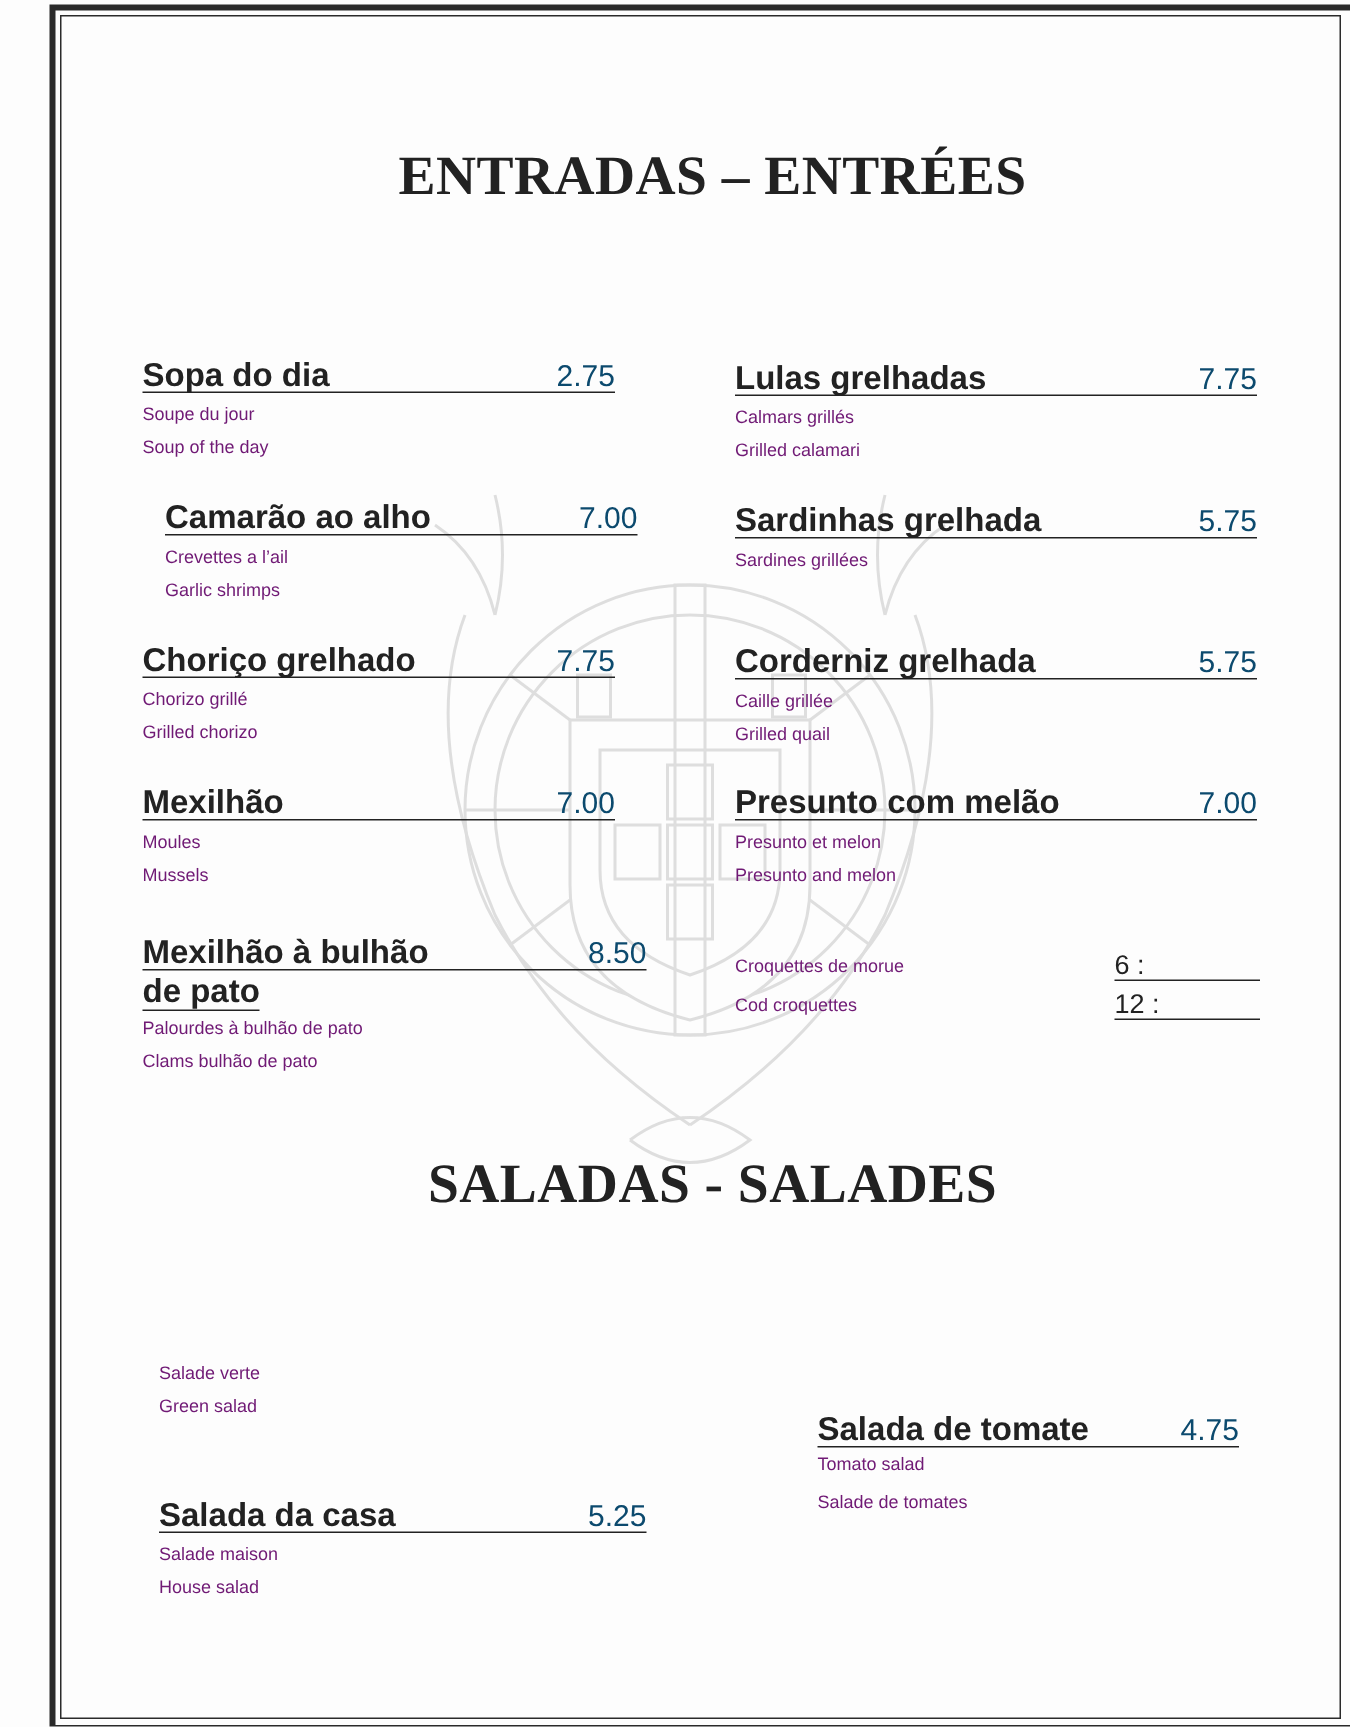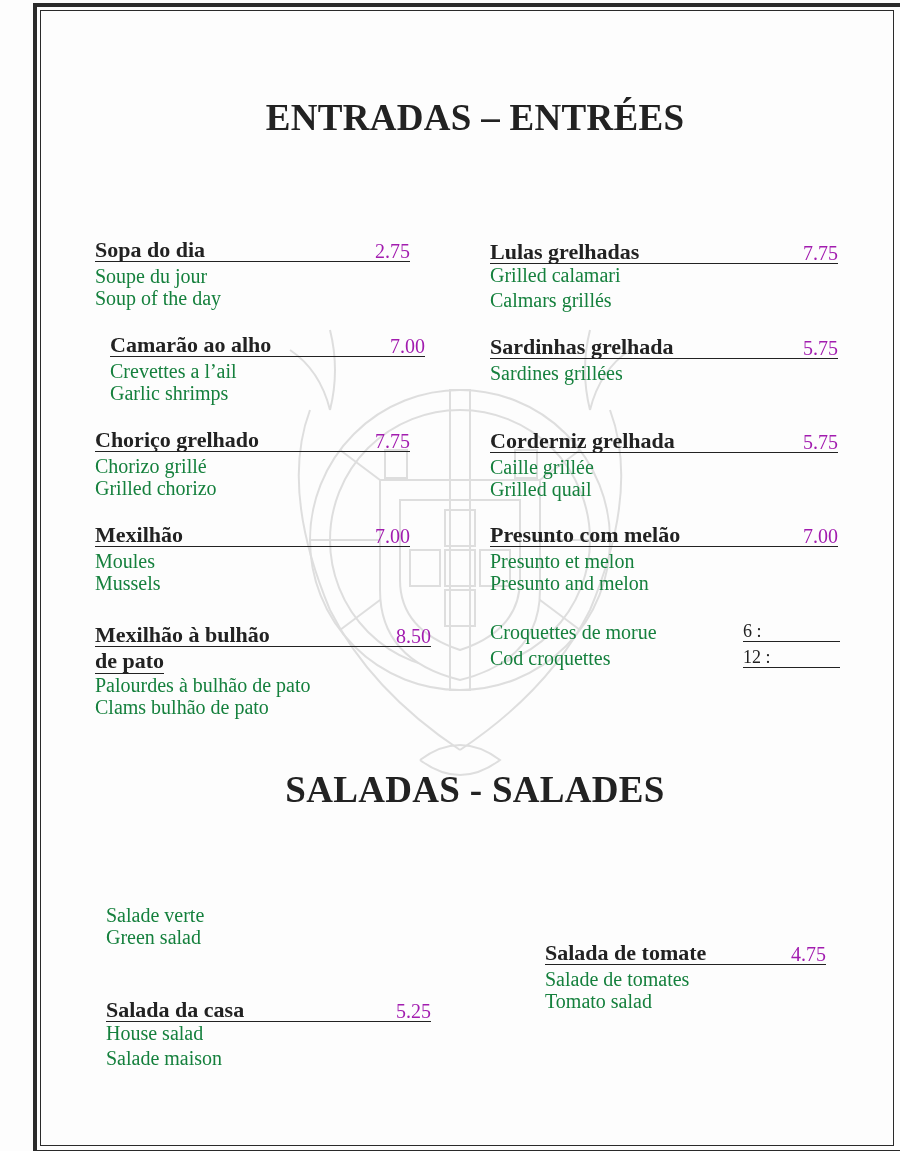--- a/index.html
+++ b/index.html
@@ -19,39 +19,39 @@
     position: absolute; left: 40px; top: 10px; width: 854px; height: 1136px;
     border: 1.5px solid #2a2a2a; box-sizing: border-box;
   }
   .watermark { position: absolute; left: 250px; top: 290px; width: 420px; height: 500px; opacity: 0.18; }
 
   .h1 {
     position: absolute; left: 0; width: 950px; text-align: center;
     font-family: "Liberation Serif", serif; font-weight: bold;
     font-size: 37px; color: #222; letter-spacing: 0.3px;
   }
-  .item { position: absolute; font-family: Liberation Serif, serif; }
+  .item { position: absolute; font-family: Liberation Sans, sans-serif; }
   .item-head {
     position: relative; height: 26px;
     border-bottom: 1.5px solid #222;
   }
   .item-name {
     position: absolute; left: 0; bottom: -2px;
     font-size: 22px; font-weight: bold; color: #222; white-space: nowrap;
     background: transparent;
   }
   .item-price {
     position: absolute; right: 0; bottom: -2px;
-    font-size: 20px; color: #a21caf;
+    font-size: 20px; color: #0c4a6e;
   }
   .item-name2 {
     display: inline-block; font-size: 22px; font-weight: bold; color: #222;
     border-bottom: 1.5px solid #222; line-height: 24px; margin-top: 2px;
   }
-  .desc { font-size: 20px; line-height: 22px; color: #15803d; white-space: nowrap; }
+  .desc { font-size: 12px; line-height: 22px; color: #701a75; white-space: nowrap; }
   .desc-first { margin-top: 3px; }
   .qty-row { position: relative; height: 22px; }
   .qty {
     position: absolute; left: 253px; width: 97px;
     border-bottom: 1.5px solid #222; font-size: 18px; line-height: 20px;
   }
 </style>
 </head>
 <body>
 
@@ -122,22 +122,22 @@
   <div><span class="item-name2">de pato</span></div>
   <div class="desc">Palourdes à bulhão de pato</div>
   <div class="desc">Clams bulhão de pato</div>
 </div>
 
 <div class="item" style="left:490px; top:237px; width:348px;">
   <div class="item-head">
       <span class="item-name">Lulas grelhadas</span>
       <span class="item-price">7.75</span>
     </div>
+  <div class="desc desc-first">Calmars grillés</div>
   <div class="desc">Grilled calamari</div>
-  <div class="desc desc-first">Calmars grillés</div>
 </div>
 <div class="item" style="left:490px; top:332px; width:348px;">
   <div class="item-head">
       <span class="item-name">Sardinhas grelhada</span>
       <span class="item-price">5.75</span>
     </div>
   <div class="desc desc-first">Sardines grillées</div>
 </div>
 <div class="item" style="left:490px; top:426px; width:348px;">
   <div class="item-head">
@@ -149,44 +149,44 @@
 </div>
 <div class="item" style="left:490px; top:520px; width:348px;">
   <div class="item-head">
       <span class="item-name">Presunto com melão</span>
       <span class="item-price">7.00</span>
     </div>
   <div class="desc desc-first">Presunto et melon</div>
   <div class="desc">Presunto and melon</div>
 </div>
 <div class="item" style="left:490px; top:620px; width:348px;">
-  <div class="qty-row" style="margin-top:1px;">
+  <div class="qty-row" style="margin-top:13px;">
     <span class="desc">Croquettes de morue</span>
     <span class="qty" style="top:0;">6 :</span>
   </div>
   <div class="qty-row" style="margin-top:4px;">
     <span class="desc">Cod croquettes</span>
     <span class="qty" style="top:0;">12 :</span>
   </div>
 </div>
 
 <div class="h1" style="top:768px;">SALADAS - SALADES</div>
 
 <div class="item" style="left:106px; top:901px; width:325px;">
   <div class="desc desc-first">Salade verte</div>
   <div class="desc">Green salad</div>
 </div>
 <div class="item" style="left:106px; top:995px; width:325px;">
   <div class="item-head">
       <span class="item-name">Salada da casa</span>
       <span class="item-price">5.25</span>
     </div>
+  <div class="desc desc-first">Salade maison</div>
   <div class="desc">House salad</div>
-  <div class="desc desc-first">Salade maison</div>
 </div>
 <div class="item" style="left:545px; top:901px; width:281px;margin-top:37px;">
   <div class="item-head">
       <span class="item-name">Salada de tomate</span>
       <span class="item-price">4.75</span>
     </div>
+  <div class="desc">Tomato salad</div>
   <div class="desc desc-first">Salade de tomates</div>
-  <div class="desc">Tomato salad</div>
 </div>
 
 </body></html>

